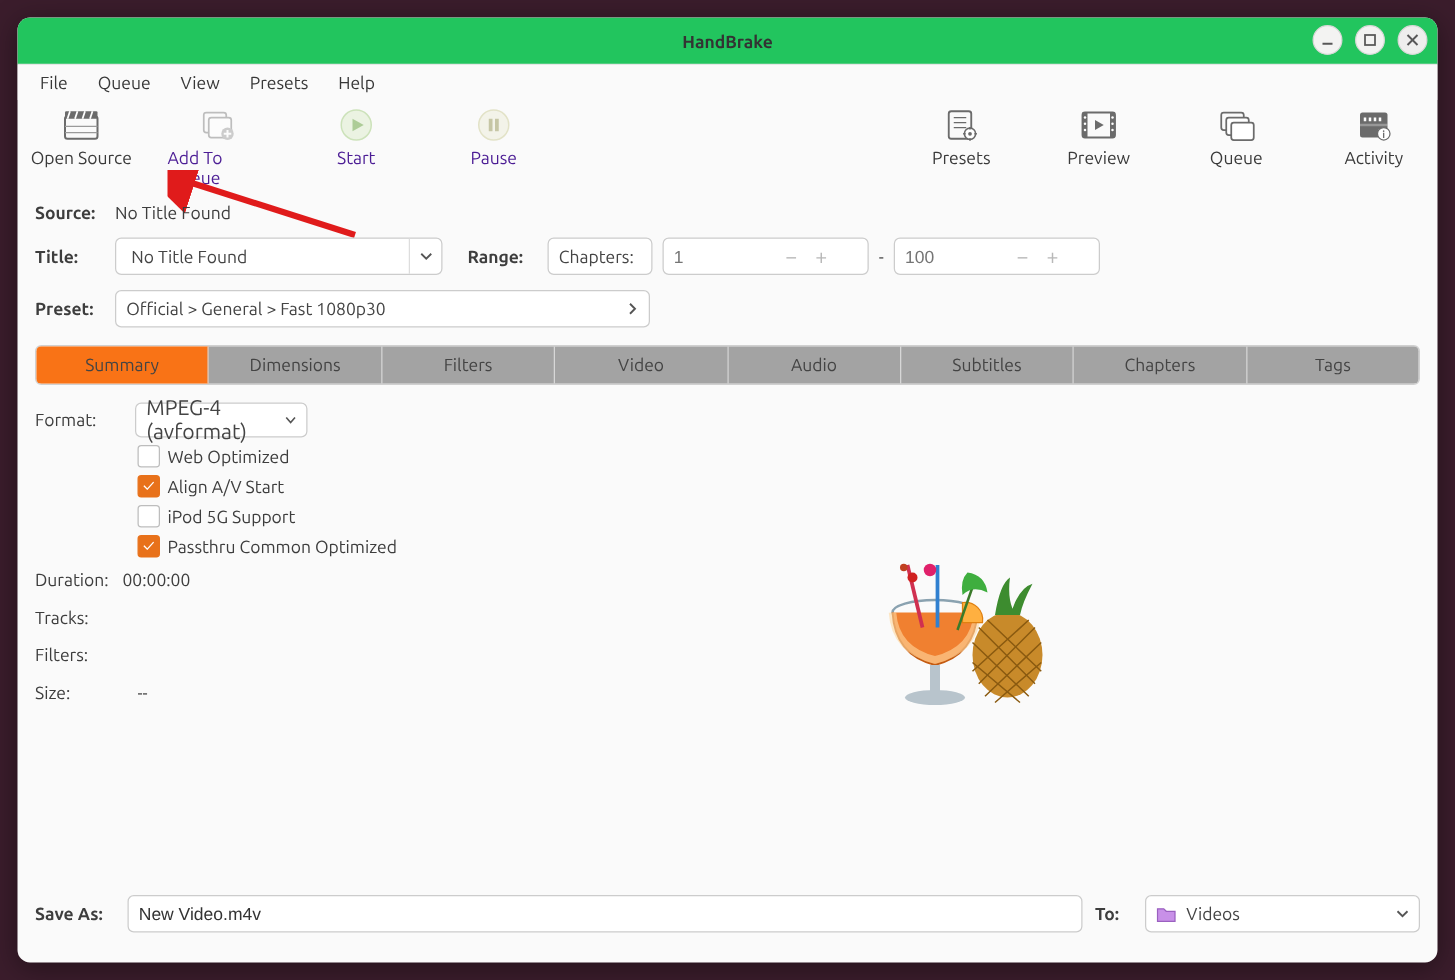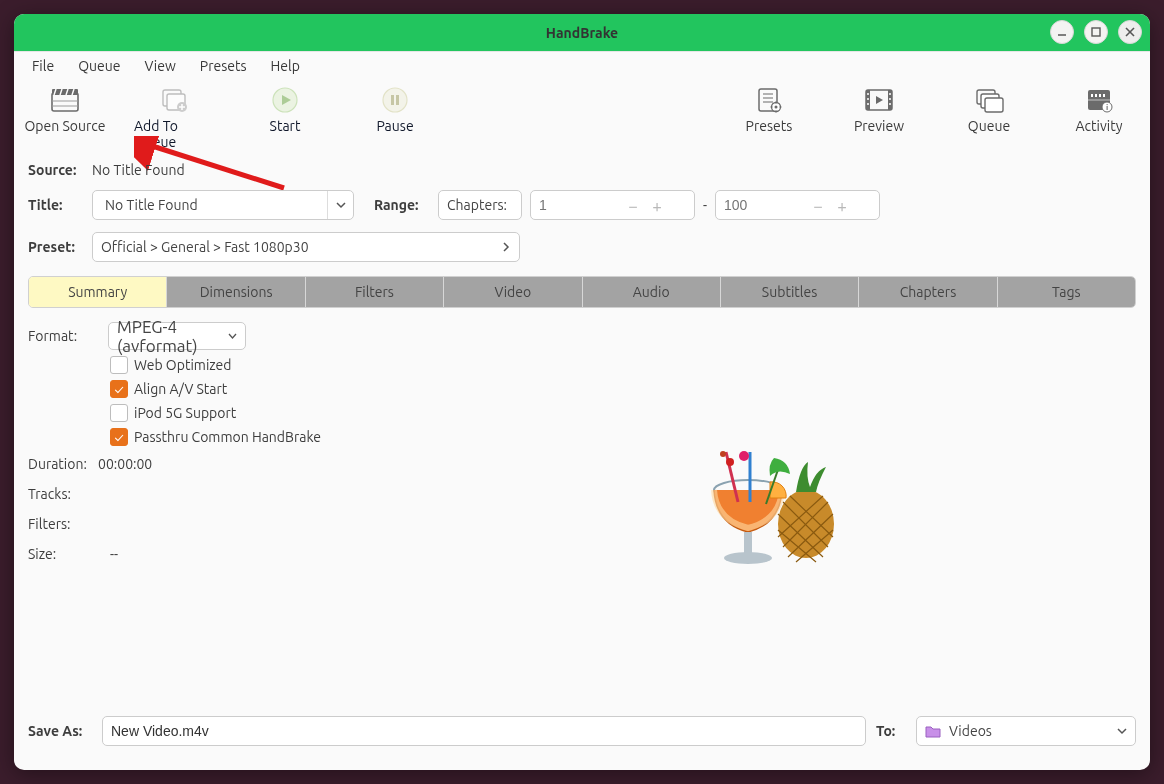--- a/index.html
+++ b/index.html
@@ -85,21 +85,21 @@
     .tool-btn {
       display: flex;
       flex-direction: column;
       align-items: center;
       width: 82px;
       gap: 4px;
       cursor: pointer;
       color: #3a3a3a;
       font-size: 14px;
     }
-    .tool-btn.disabled { color: #0f172a; }
+    .tool-btn.disabled { color: #4c1d95; }
     .tool-btn .ico {
       width: 30px; height: 28px;
       display: flex; align-items: center; justify-content: center;
     }
     .tool-btn.disabled .ico { opacity: .55; }
     
     .arrow {
       position: absolute;
       left: 120px; top: 122px;
       width: 160px; height: 60px;
@@ -160,21 +160,21 @@
       text-align: center;
       padding: 7px 0;
       cursor: pointer;
       background: #a3a3a3;
       border-right: 1px solid #d7d7d7;
       font-size: 14px;
       color: #444;
     }
     .tab:last-child { border-right: none; }
     .tab.active {
-      background: #fef9c3;
+      background: #f97316;
     }
     
     .summary {
       display: flex;
       gap: 30px;
       margin-top: 2px;
     }
     .summary-left { width: 420px; }
     .frow { display:flex; align-items:center; gap:10px; margin-bottom:10px; }
     .frow .flabel { width: 70px; }
@@ -452,21 +452,21 @@
           <label class="check">
             <span class="cb checked">✓</span>
             <span>Align A/V Start</span>
           </label>
           <label class="check">
             <span class="cb"></span>
             <span>iPod 5G Support</span>
           </label>
           <label class="check">
             <span class="cb checked">✓</span>
-            <span>Passthru Common HandBrake</span>
+            <span>Passthru Common Optimized</span>
           </label>
         </div>
         <div class="meta-rows">
           <div><span class="mlabel">Duration:</span><span>00:00:00</span></div>
           <div><span class="mlabel">Tracks:</span><span></span></div>
           <div><span class="mlabel">Filters:</span><span></span></div>
           <div><span class="mlabel">Size:</span><span style="margin-left:12px">--</span></div>
         </div>
       </div>
       <div class="logo-area">

